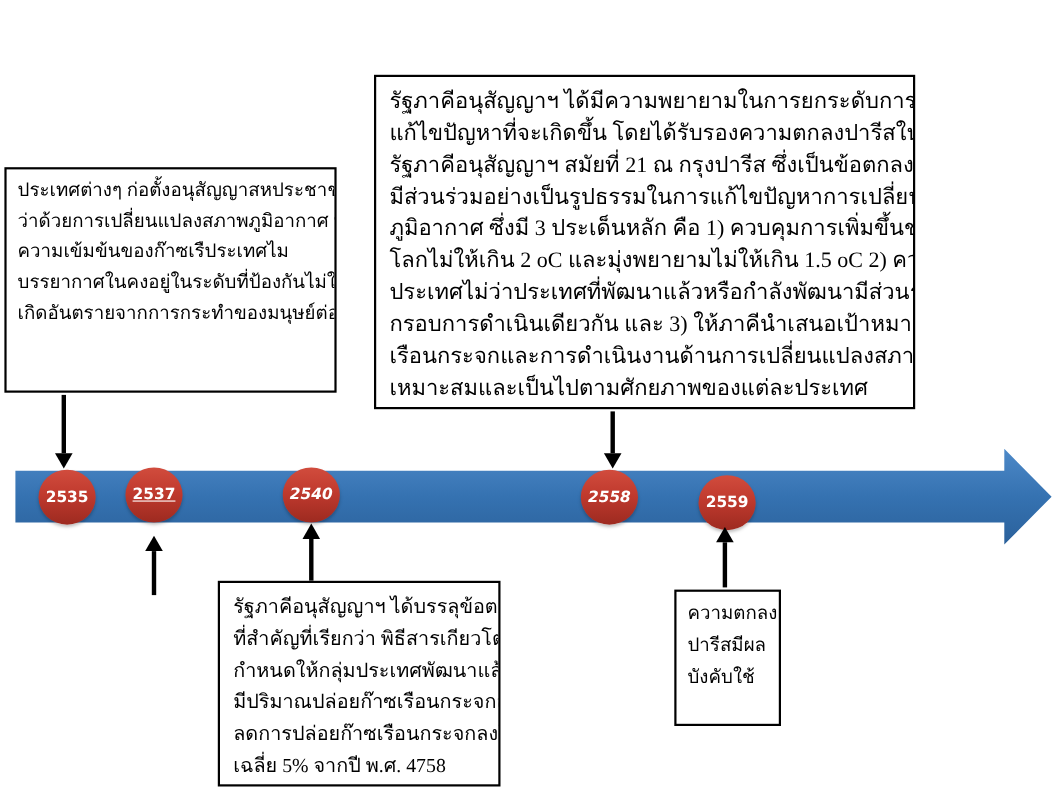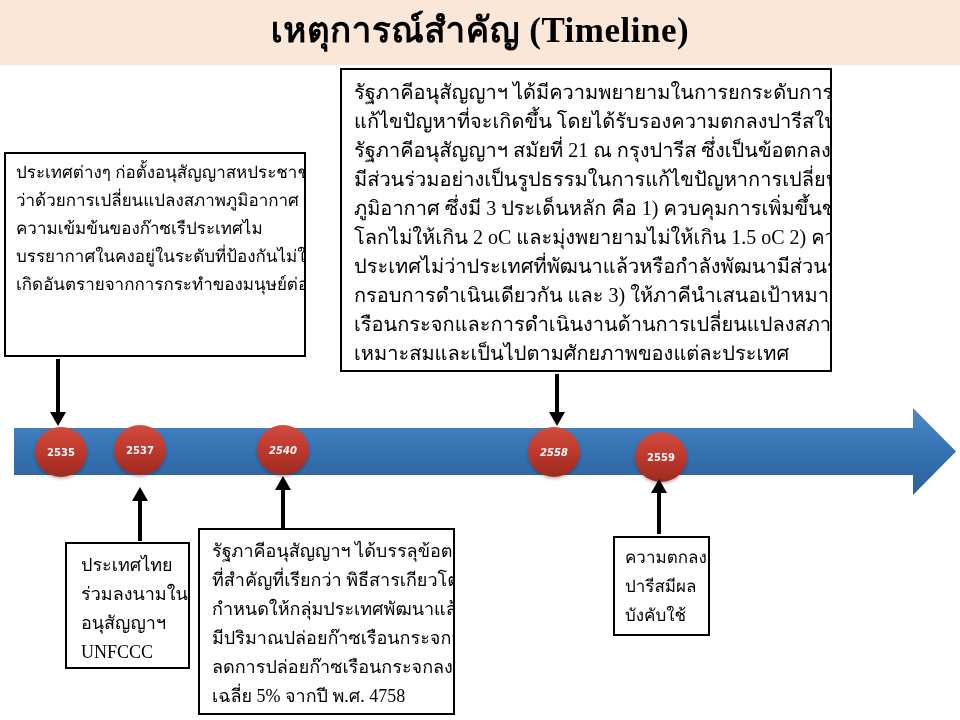--- a/index.html
+++ b/index.html
@@ -26,56 +26,53 @@
   .tbox {
     position: absolute; box-sizing: border-box;
     background: #ffffff; border: 2px solid #000000;
     color: #000; overflow: hidden;
   }
   .tbox .line { white-space: nowrap; }
   .box-unfccc   { left: 4px;   top: 152px; width: 302px; height: 205px; padding: 5px 6px 0 10px; font-size: 17px; line-height: 28px; }
   .box-cop21    { left: 340px; top: 68px;  width: 492px; height: 304px; padding: 8px 6px 0 12px; font-size: 20px; line-height: 29px; }
   .box-thailand { left: 65px;  top: 542px; width: 125px; height: 127px; padding: 7px 4px 0 14px; font-size: 18px; line-height: 29px; }
   .box-kyoto    { left: 198px; top: 528px; width: 257px; height: 187px; padding: 7px 4px 0 12px; font-size: 18px; line-height: 29px; }
-  .box-pariseff { left: 613px; top: 536px; width: 97px;  height: 100px;  padding: 5px 2px 0 10px; font-size: 17px; line-height: 29px; }
+  .box-pariseff { left: 613px; top: 536px; width: 97px;  height: 124px;  padding: 5px 2px 0 10px; font-size: 17px; line-height: 29px; }
   
   .timeline-wrap { position: absolute; left: 0; top: 400px; width: 960px; height: 105px; }
   
   .marker {
     position: absolute; width: 52px; height: 50px; border-radius: 50%;
     background: linear-gradient(to bottom, #d14c3d 0%, #c03a2e 45%, #9d2a20 100%);
     box-shadow: 0 2px 3px rgba(0,0,0,0.25);
     color: #ffffff; font-family: "DejaVu Sans", sans-serif;
-    font-weight: bold; font-size: 10px;
+    font-weight: bold; font-size: 14px;
     display: flex; align-items: center; justify-content: center;
   }
   .m-2535 { left: 35px;  top: 427px; }
-  .m-2537 { left: 114px; top: 425px; }
+  .m-2537 { left: 114px; top: 425px; text-decoration: underline; }
   .m-2540 { left: 257px; top: 425px; font-style: italic; }
   .m-2558 { left: 528px; top: 427px; font-style: italic; }
   .m-2559 { left: 635px; top: 432px; }
   
   .connector { position: absolute; width: 16px; display: flex; flex-direction: column; align-items: center; }
   .shaft { width: 4px; background: #000; }
   .head-down { width: 0; height: 0; border-left: 8px solid transparent; border-right: 8px solid transparent; border-top: 14px solid #000; }
   .head-up   { width: 0; height: 0; border-left: 8px solid transparent; border-right: 8px solid transparent; border-bottom: 14px solid #000; }
   .c1 { left: 50px;  top: 359px; } .c1 .shaft { height: 53px; }
   .c2 { left: 549px; top: 374px; } .c2 .shaft { height: 38px; }
   .c3 { left: 132px; top: 487px; } .c3 .shaft { height: 40px; }
   .c4 { left: 275px; top: 476px; } .c4 .shaft { height: 38px; }
   .c5 { left: 651px; top: 479px; } .c5 .shaft { height: 41px; }
 </style>
 </head>
 <body>
 
 <div id="slide">
 
-  <div class="title-banner">
-    <div class="slide-title">เหตุการณ์สำคัญ (Timeline)</div>
-  </div>
 
   <div class="tbox box-unfccc">
       <div class="line">ประเทศต่างๆ ก่อตั้งอนุสัญญาสหประชาชาติ</div>
       <div class="line">ว่าด้วยการเปลี่ยนแปลงสภาพภูมิอากาศ หรือ</div>
       <div class="line">ความเข้มข้นของก๊าซเรืประเทศไม</div>
       <div class="line">บรรยากาศในคงอยู่ในระดับที่ป้องกันไม่ให้</div>
       <div class="line">เกิดอันตรายจากการกระทำของมนุษย์ต่อ</div>
     </div>
 
   <div class="tbox box-cop21">
@@ -125,26 +122,20 @@
   </div>
   <div class="connector c4">
     <div class="head-up"></div>
     <div class="shaft"></div>
   </div>
   <div class="connector c5">
     <div class="head-up"></div>
     <div class="shaft"></div>
   </div>
 
-  <div class="tbox box-thailand">
-      <div class="line">ประเทศไทย</div>
-      <div class="line">ร่วมลงนามใน</div>
-      <div class="line">อนุสัญญาฯ</div>
-      <div class="line">UNFCCC</div>
-    </div>
   <div class="tbox box-kyoto">
       <div class="line">รัฐภาคีอนุสัญญาฯ ได้บรรลุข้อตกลง</div>
       <div class="line">ที่สำคัญที่เรียกว่า พิธีสารเกียวโต ซึ่ง</div>
       <div class="line">กำหนดให้กลุ่มประเทศพัฒนาแล้วที่</div>
       <div class="line">มีปริมาณปล่อยก๊าซเรือนกระจกสูง</div>
       <div class="line">ลดการปล่อยก๊าซเรือนกระจกลงโดย</div>
       <div class="line">เฉลี่ย 5% จากปี พ.ศ. 4758</div>
     </div>
   <div class="tbox box-pariseff">
       <div class="line">ความตกลง</div>

